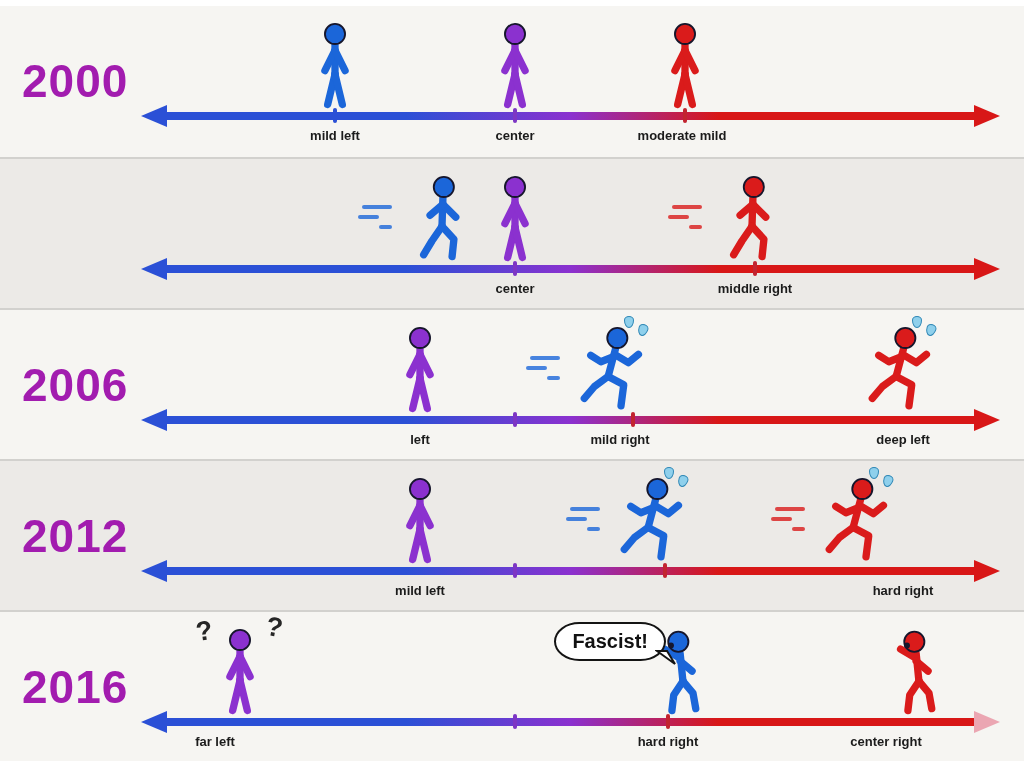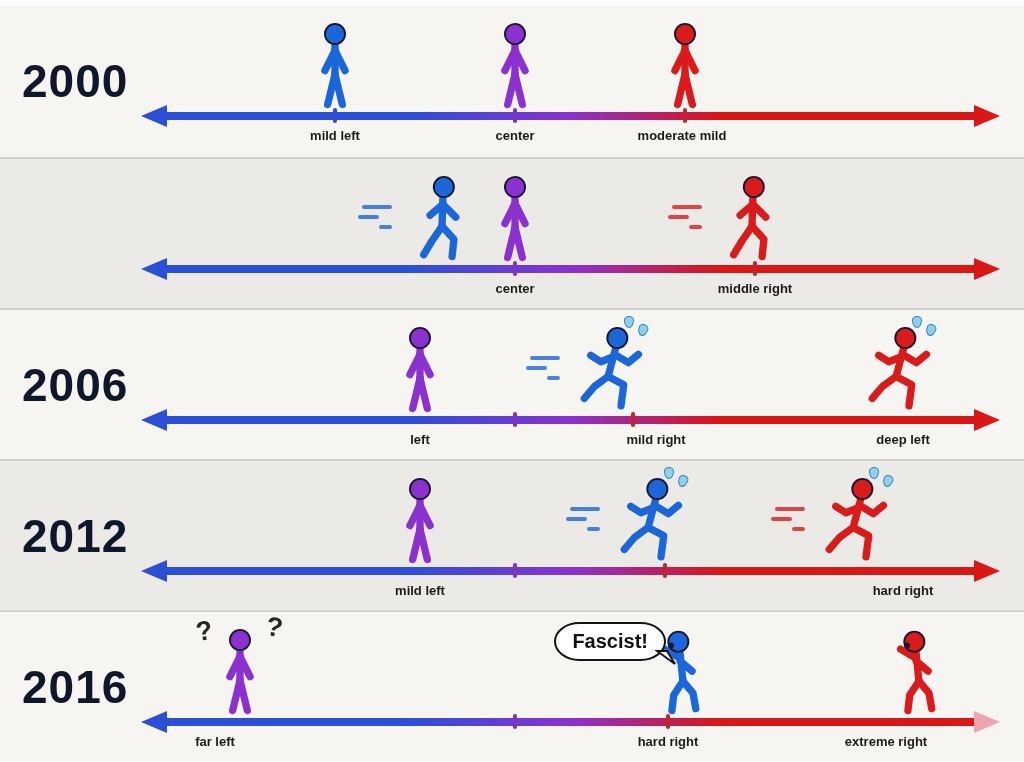--- a/index.html
+++ b/index.html
@@ -2,21 +2,21 @@
 <html style="--c-blue-d: #2b50d6; --c-red-d: #d81717; --c-purple: #8b31cf;"><head>
 <meta charset="utf-8">
 <style>
   html,body{margin:0;padding:0;background:#ffffff;}
   body{font-family:"Liberation Sans", sans-serif; -webkit-font-smoothing:antialiased;}
   #stage{position:relative;width:1024px;height:762px;overflow:hidden;background:#fff;}
   #diagram{position:absolute;top:6px;left:0;width:1024px;}
   .row{position:relative;height:151px;background:#f6f5f2;}
   .row.alt{background:#eceae7;}
   .row + .row{border-top:2px solid #d2d1ce;box-sizing:border-box;}
-  .year{position:absolute;left:22px;top:48px;font-size:46px;font-weight:800;color:#0f172a;letter-spacing:1px;}
+  .year{position:absolute;left:22px;top:48px;font-size:46px;font-weight:800;color:#a21caf;letter-spacing:1px;}
   
   .arrow{position:absolute;left:145px;right:28px;top:106px;height:8px;}
   .bar{position:absolute;left:14px;right:14px;top:0;height:8px;border-radius:3px;
        background:linear-gradient(90deg,var(--c-blue-d) 0%,var(--c-blue-d) 30%,var(--c-purple) 50%,var(--c-red-d) 68%,var(--c-red-d) 100%);}
   .ah{position:absolute;width:0;height:0;border-top:11px solid transparent;border-bottom:11px solid transparent;top:-7px;}
   .ah.left{left:-4px;border-right:26px solid var(--c-blue-d);}
   .ah.right{right:-4px;border-left:26px solid var(--c-red-d);}
   .tick{position:absolute;width:4px;height:15px;top:-4px;border-radius:2px;}
   
   .figure{position:absolute;top:16px;width:72px;height:88px;}
@@ -175,21 +175,21 @@
           <div class="speed">
             <i></i>
             <i></i>
             <i></i>
           </div>
           <div class="sweat">
             <i></i>
             <i></i>
           </div>
         </div>
-        <div class="fig-label" style="left: 656px;">mild right</div>
+        <div class="fig-label" style="left: 620px;">mild right</div>
         <div class="figure" style="left: 862px; color: rgb(218, 27, 27);">
           <svg preserveAspectRatio="xMidYMax meet">
             <use href="#pose-run"></use>
           </svg>
           <div class="sweat">
             <i></i>
             <i></i>
           </div>
         </div>
         <div class="fig-label" style="left: 903px;">deep left</div>
@@ -263,16 +263,16 @@
         </div>
         <div class="bubble" style="right: 358px;">Fascist!<svg class="tail" viewBox="0 0 22 18">
             <polygon points="2,2 20,15 12,2" fill="#ffffff" stroke="#141414" stroke-width="2"></polygon>
           </svg></div>
         <div class="fig-label" style="left: 668px;">hard right</div>
         <div class="figure" style="left: 882px; color: rgb(218, 27, 27);">
           <svg preserveAspectRatio="xMidYMax meet">
             <use href="#pose-yell"></use>
           </svg>
         </div>
-        <div class="fig-label" style="left: 886px;">extreme right</div>
+        <div class="fig-label" style="left: 886px;">center right</div>
       </div>
     </div>
 </div>
 
 </body></html>

